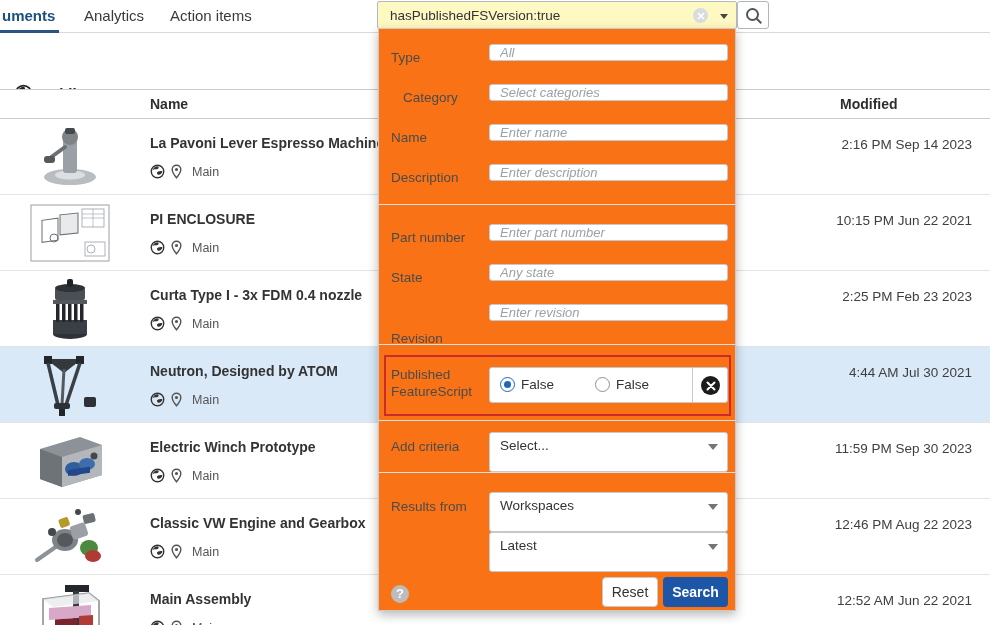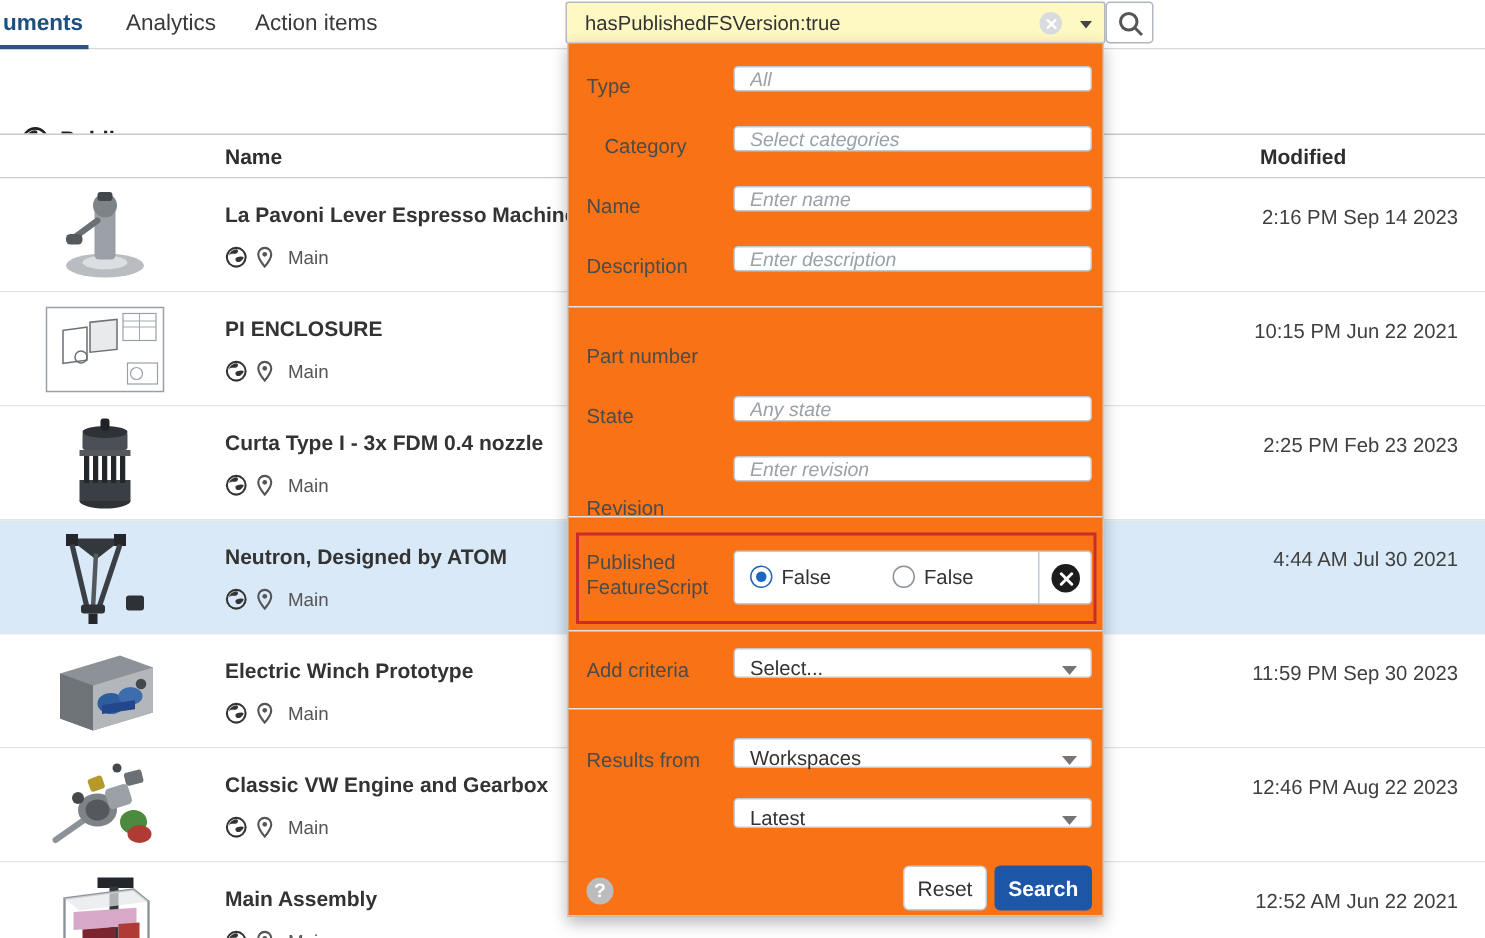--- a/index.html
+++ b/index.html
@@ -47,21 +47,21 @@
 
   
   #filter-panel { position:absolute; left:378px; top:28px; width:358px; height:583px; background:#f97316;
      border:1px solid #c9c9c9; box-shadow:0 4px 10px rgba(0,0,0,.28); z-index:10; }
   .f-label { position:absolute; left:12px; font-size:13.5px; color:#4b4b4b; }
   .f-input { position:absolute; left:110px; width:239px; height:17px; border:1px solid #c4c9ce; border-radius:3px;
      padding:0 10px; font-size:13px; color:#333; background:#fff; outline:none; font-family:"Liberation Sans",sans-serif; }
   .f-input::placeholder { font-style:italic; color:#9aa1a8; opacity:1; }
   .divider { position:absolute; left:0; right:0; height:0; border-top:1px solid #e2e2e2; }
 
-  .fake-select { position:absolute; left:110px; width:239px; height:20px; border:1px solid #c4c9ce; border-radius:3px;
+  .fake-select { position:absolute; left:110px; width:239px; height:40px; border:1px solid #c4c9ce; border-radius:3px;
      background:#fff; font-size:13.5px; color:#333; line-height:26px; padding:0 24px 0 10px; cursor:pointer; }
   .fake-select .sel-caret { position:absolute; right:9px; top:11px; width:0; height:0;
      border-left:5px solid transparent; border-right:5px solid transparent; border-top:6px solid #757575; }
 
   #fs-annotation { position:absolute; left:5px; top:326px; width:347px; height:61px; border:2px solid #cc2b2b; z-index:5; pointer-events:none; }
   #fs-label { position:absolute; left:12px; top:337px; width:92px; font-size:13.5px; color:#4b4b4b; line-height:17px; }
   #fs-group { position:absolute; left:110px; top:338px; width:239px; height:36px; border:1px solid #c4c9ce; border-radius:3px; background:#fff; }
   .radio-opt { position:absolute; top:9px; display:flex; align-items:center; cursor:pointer; }
   #radio-true { left:10px; }
   #radio-false { left:105px; }
@@ -347,20 +347,21 @@
   <div class="f-label" style="top:61px;margin-left:12px;">Category</div>
   <input class="f-input" style="top: 55px;" type="text" placeholder="Select categories">
   <div class="f-label" style="top:101px;">Name</div>
   <input class="f-input" style="top: 95px;" type="text" placeholder="Enter name">
   <div class="f-label" style="top:141px;">Description</div>
   <input class="f-input" style="top: 135px;" type="text" placeholder="Enter description">
 
   <div class="divider" style="top:175px;"></div>
 
   <div class="f-label" style="top:201px;">Part number</div>
+  <input class="f-input" style="top: 195px;" type="text" placeholder="Enter part number">
   <div class="f-label" style="top:241px;">State</div>
   <input class="f-input" style="top: 235px;" type="text" placeholder="Any state">
   <div class="f-label" style="top:281px;margin-top:21px;">Revision</div>
   <input class="f-input" style="top: 275px;" type="text" placeholder="Enter revision">
 
   <div class="divider" style="top:315px;"></div>
 
   <div id="fs-annotation"></div>
   <div id="fs-label">Published FeatureScript</div>
   <div id="fs-group">

